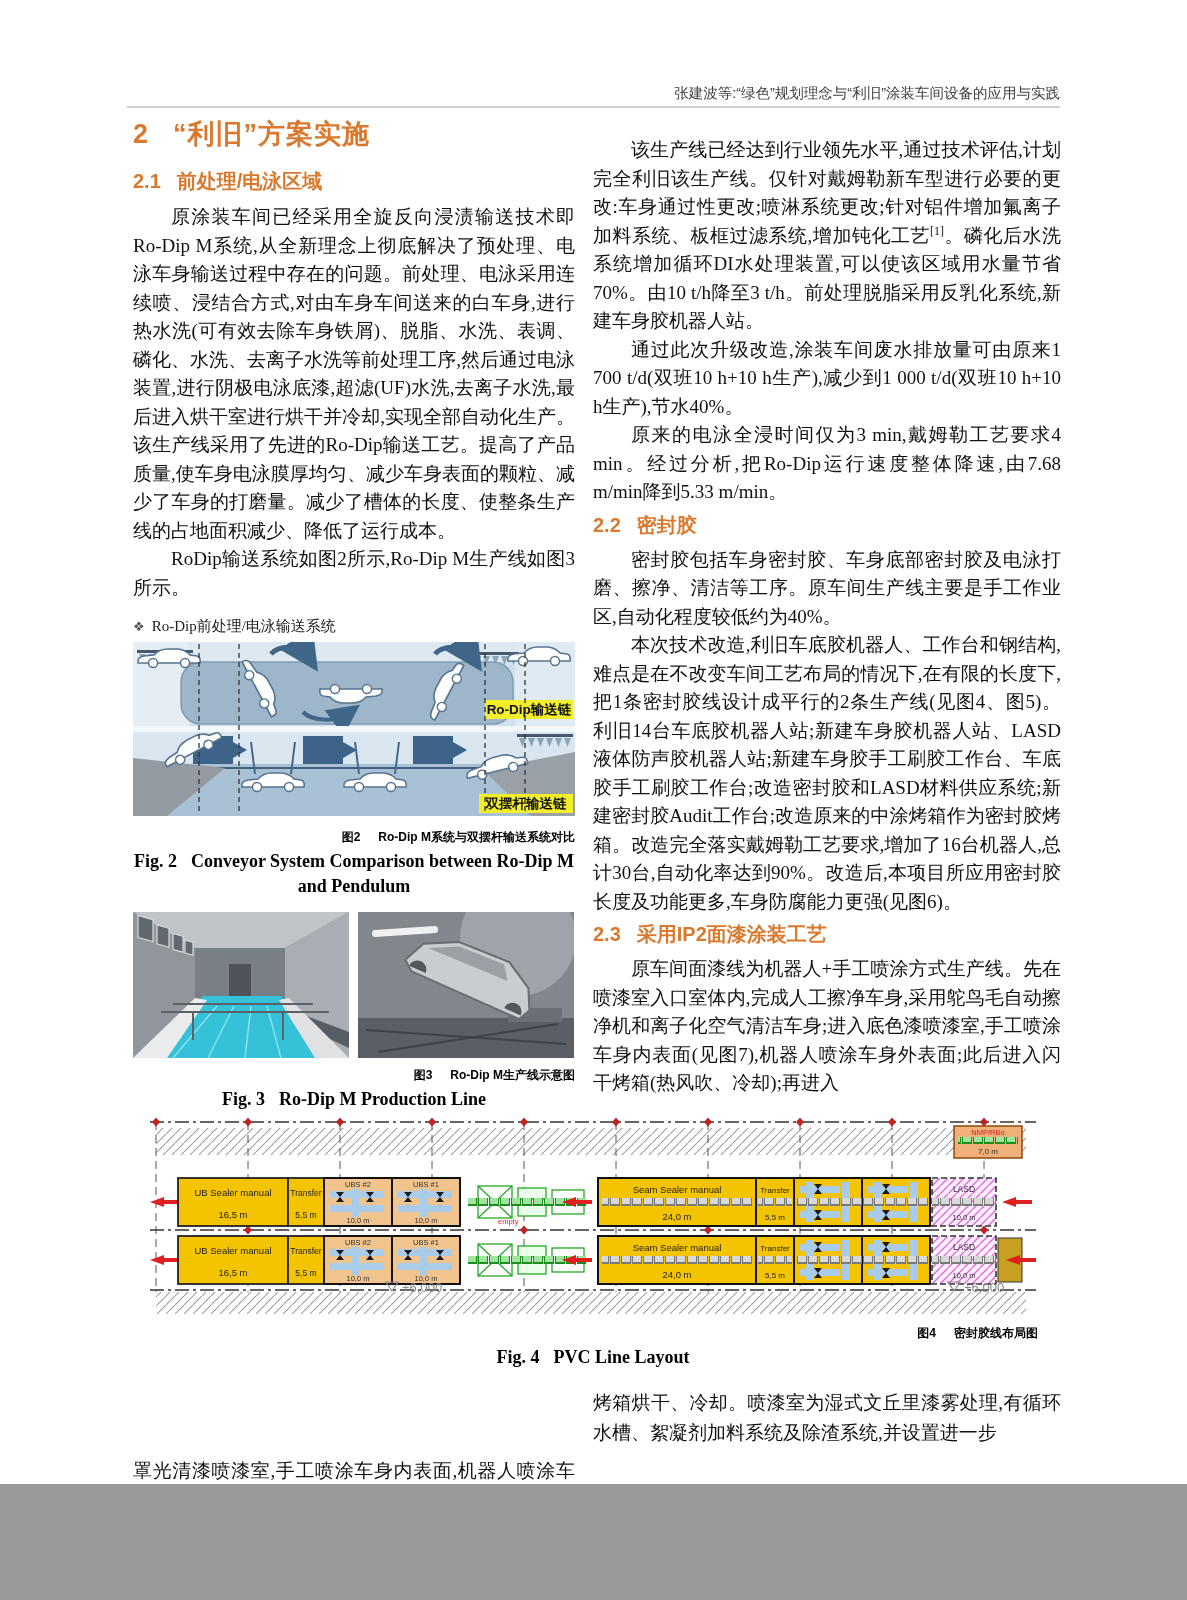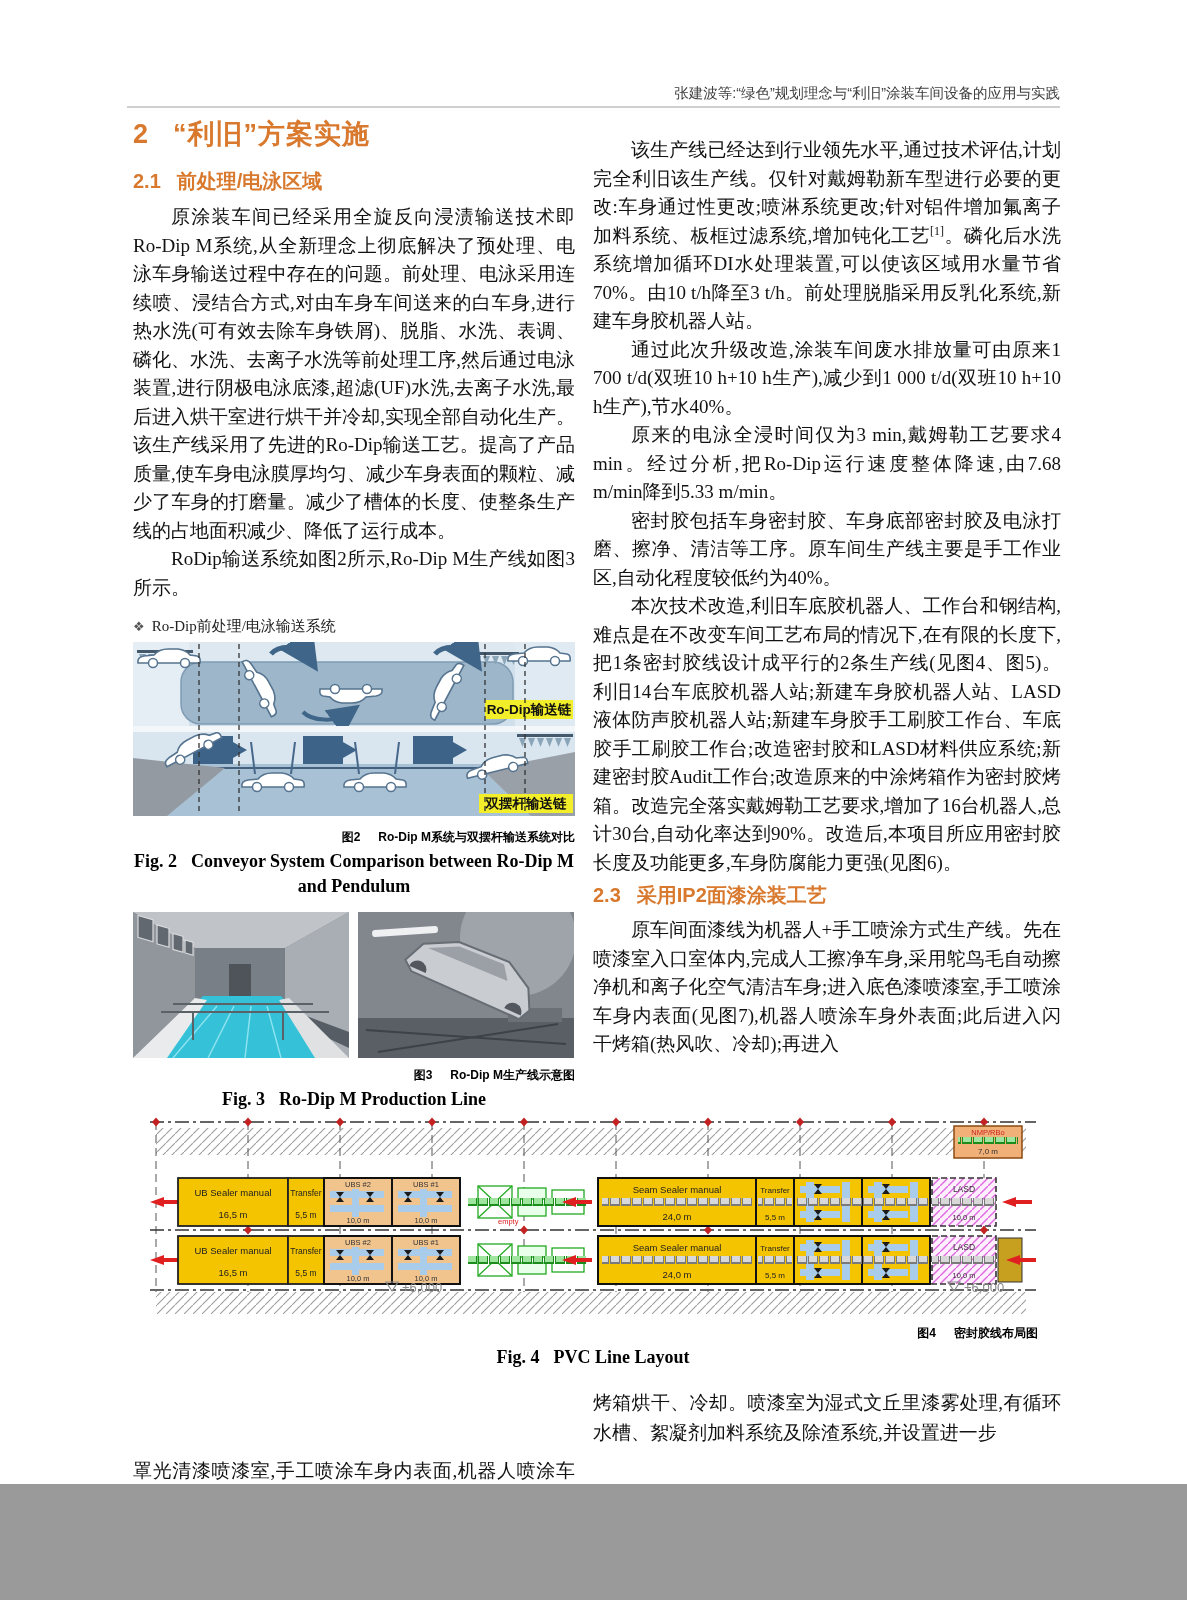--- a/index.html
+++ b/index.html
@@ -195,20 +195,21 @@
       </svg>
     </div>
     <div class="cap-zh"><span class="num">图3</span><span>Ro-Dip M生产线示意图</span></div>
     <div class="cap-en"><span class="num">Fig. 3</span><span>Ro-Dip M Production Line</span></div>
   </div>
 
   <div class="col-right">
     <p class="body"><span>该生产线已经达到行业领先水平,通过技术评估,计划完全利旧该生产线。仅针对戴姆勒新车型进行必要的更改:车身通过性更改;喷淋系统更改;针对铝件增加氟离子加料系统、板框过滤系统,增加钝化工艺</span><sup>[1]</sup><span>。磷化后水洗系统增加循环DI水处理装置,可以使该区域用水量节省70%。由10 t/h降至3 t/h。前处理脱脂采用反乳化系统,新建车身胶机器人站。</span></p>
     <p class="body">通过此次升级改造,涂装车间废水排放量可由原来1 700 t/d(双班10 h+10 h生产),减少到1 000 t/d(双班10 h+10 h生产),节水40%。</p>
     <p class="body">原来的电泳全浸时间仅为3 min,戴姆勒工艺要求4 min。经过分析,把Ro-Dip运行速度整体降速,由7.68 m/min降到5.33 m/min。</p>
+    <h3 class="sub"><span class="num">2.2</span><span>密封胶</span></h3>
     <p class="body">密封胶包括车身密封胶、车身底部密封胶及电泳打磨、擦净、清洁等工序。原车间生产线主要是手工作业区,自动化程度较低约为40%。</p>
     <p class="body">本次技术改造,利旧车底胶机器人、工作台和钢结构,难点是在不改变车间工艺布局的情况下,在有限的长度下,把1条密封胶线设计成平行的2条生产线(见图4、图5)。利旧14台车底胶机器人站;新建车身胶机器人站、LASD液体防声胶机器人站;新建车身胶手工刷胶工作台、车底胶手工刷胶工作台;改造密封胶和LASD材料供应系统;新建密封胶Audit工作台;改造原来的中涂烤箱作为密封胶烤箱。改造完全落实戴姆勒工艺要求,增加了16台机器人,总计30台,自动化率达到90%。改造后,本项目所应用密封胶长度及功能更多,车身防腐能力更强(见图6)。</p>
     <h3 class="sub"><span class="num">2.3</span><span>采用IP2面漆涂装工艺</span></h3>
     <p class="body">原车间面漆线为机器人+手工喷涂方式生产线。先在喷漆室入口室体内,完成人工擦净车身,采用鸵鸟毛自动擦净机和离子化空气清洁车身;进入底色漆喷漆室,手工喷涂车身内表面(见图7),机器人喷涂车身外表面;此后进入闪干烤箱(热风吹、冷却);再进入</p>
   </div>
 
   <div class="fig4">
     <svg width="890" height="200" viewBox="0 0 890 200">
       <defs>
         <pattern id="hatch" patternUnits="userSpaceOnUse" width="9" height="9">

